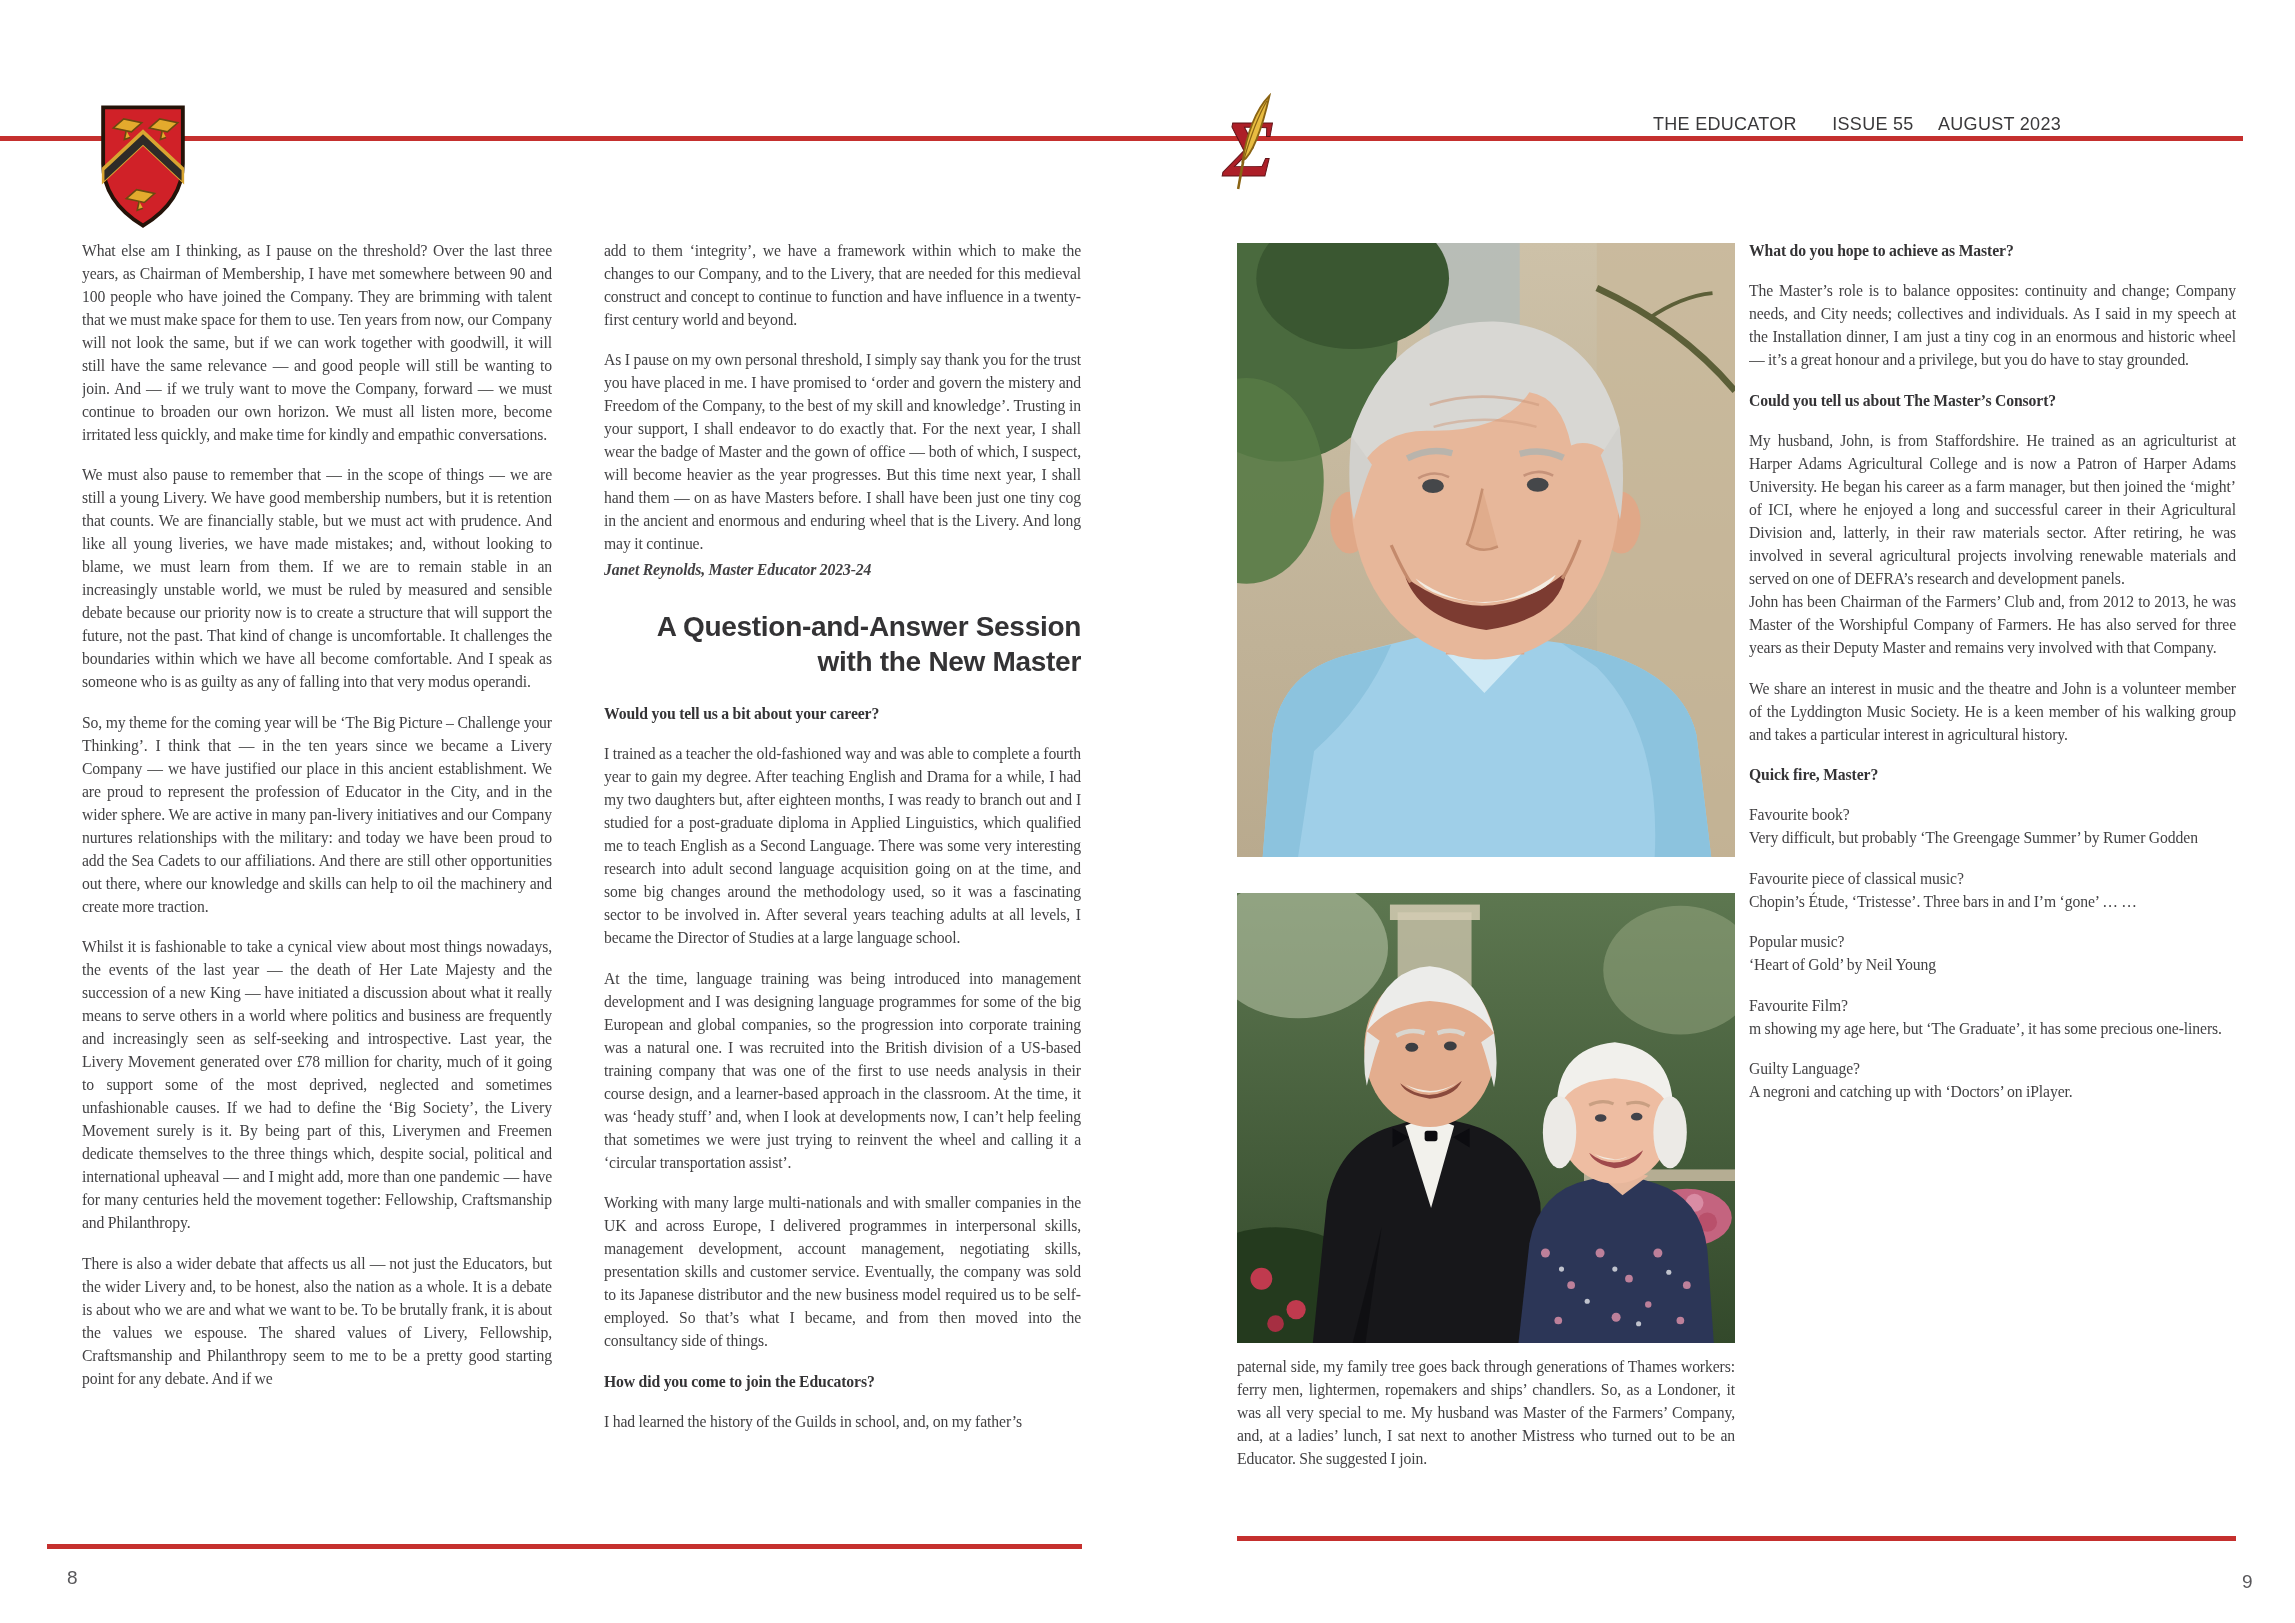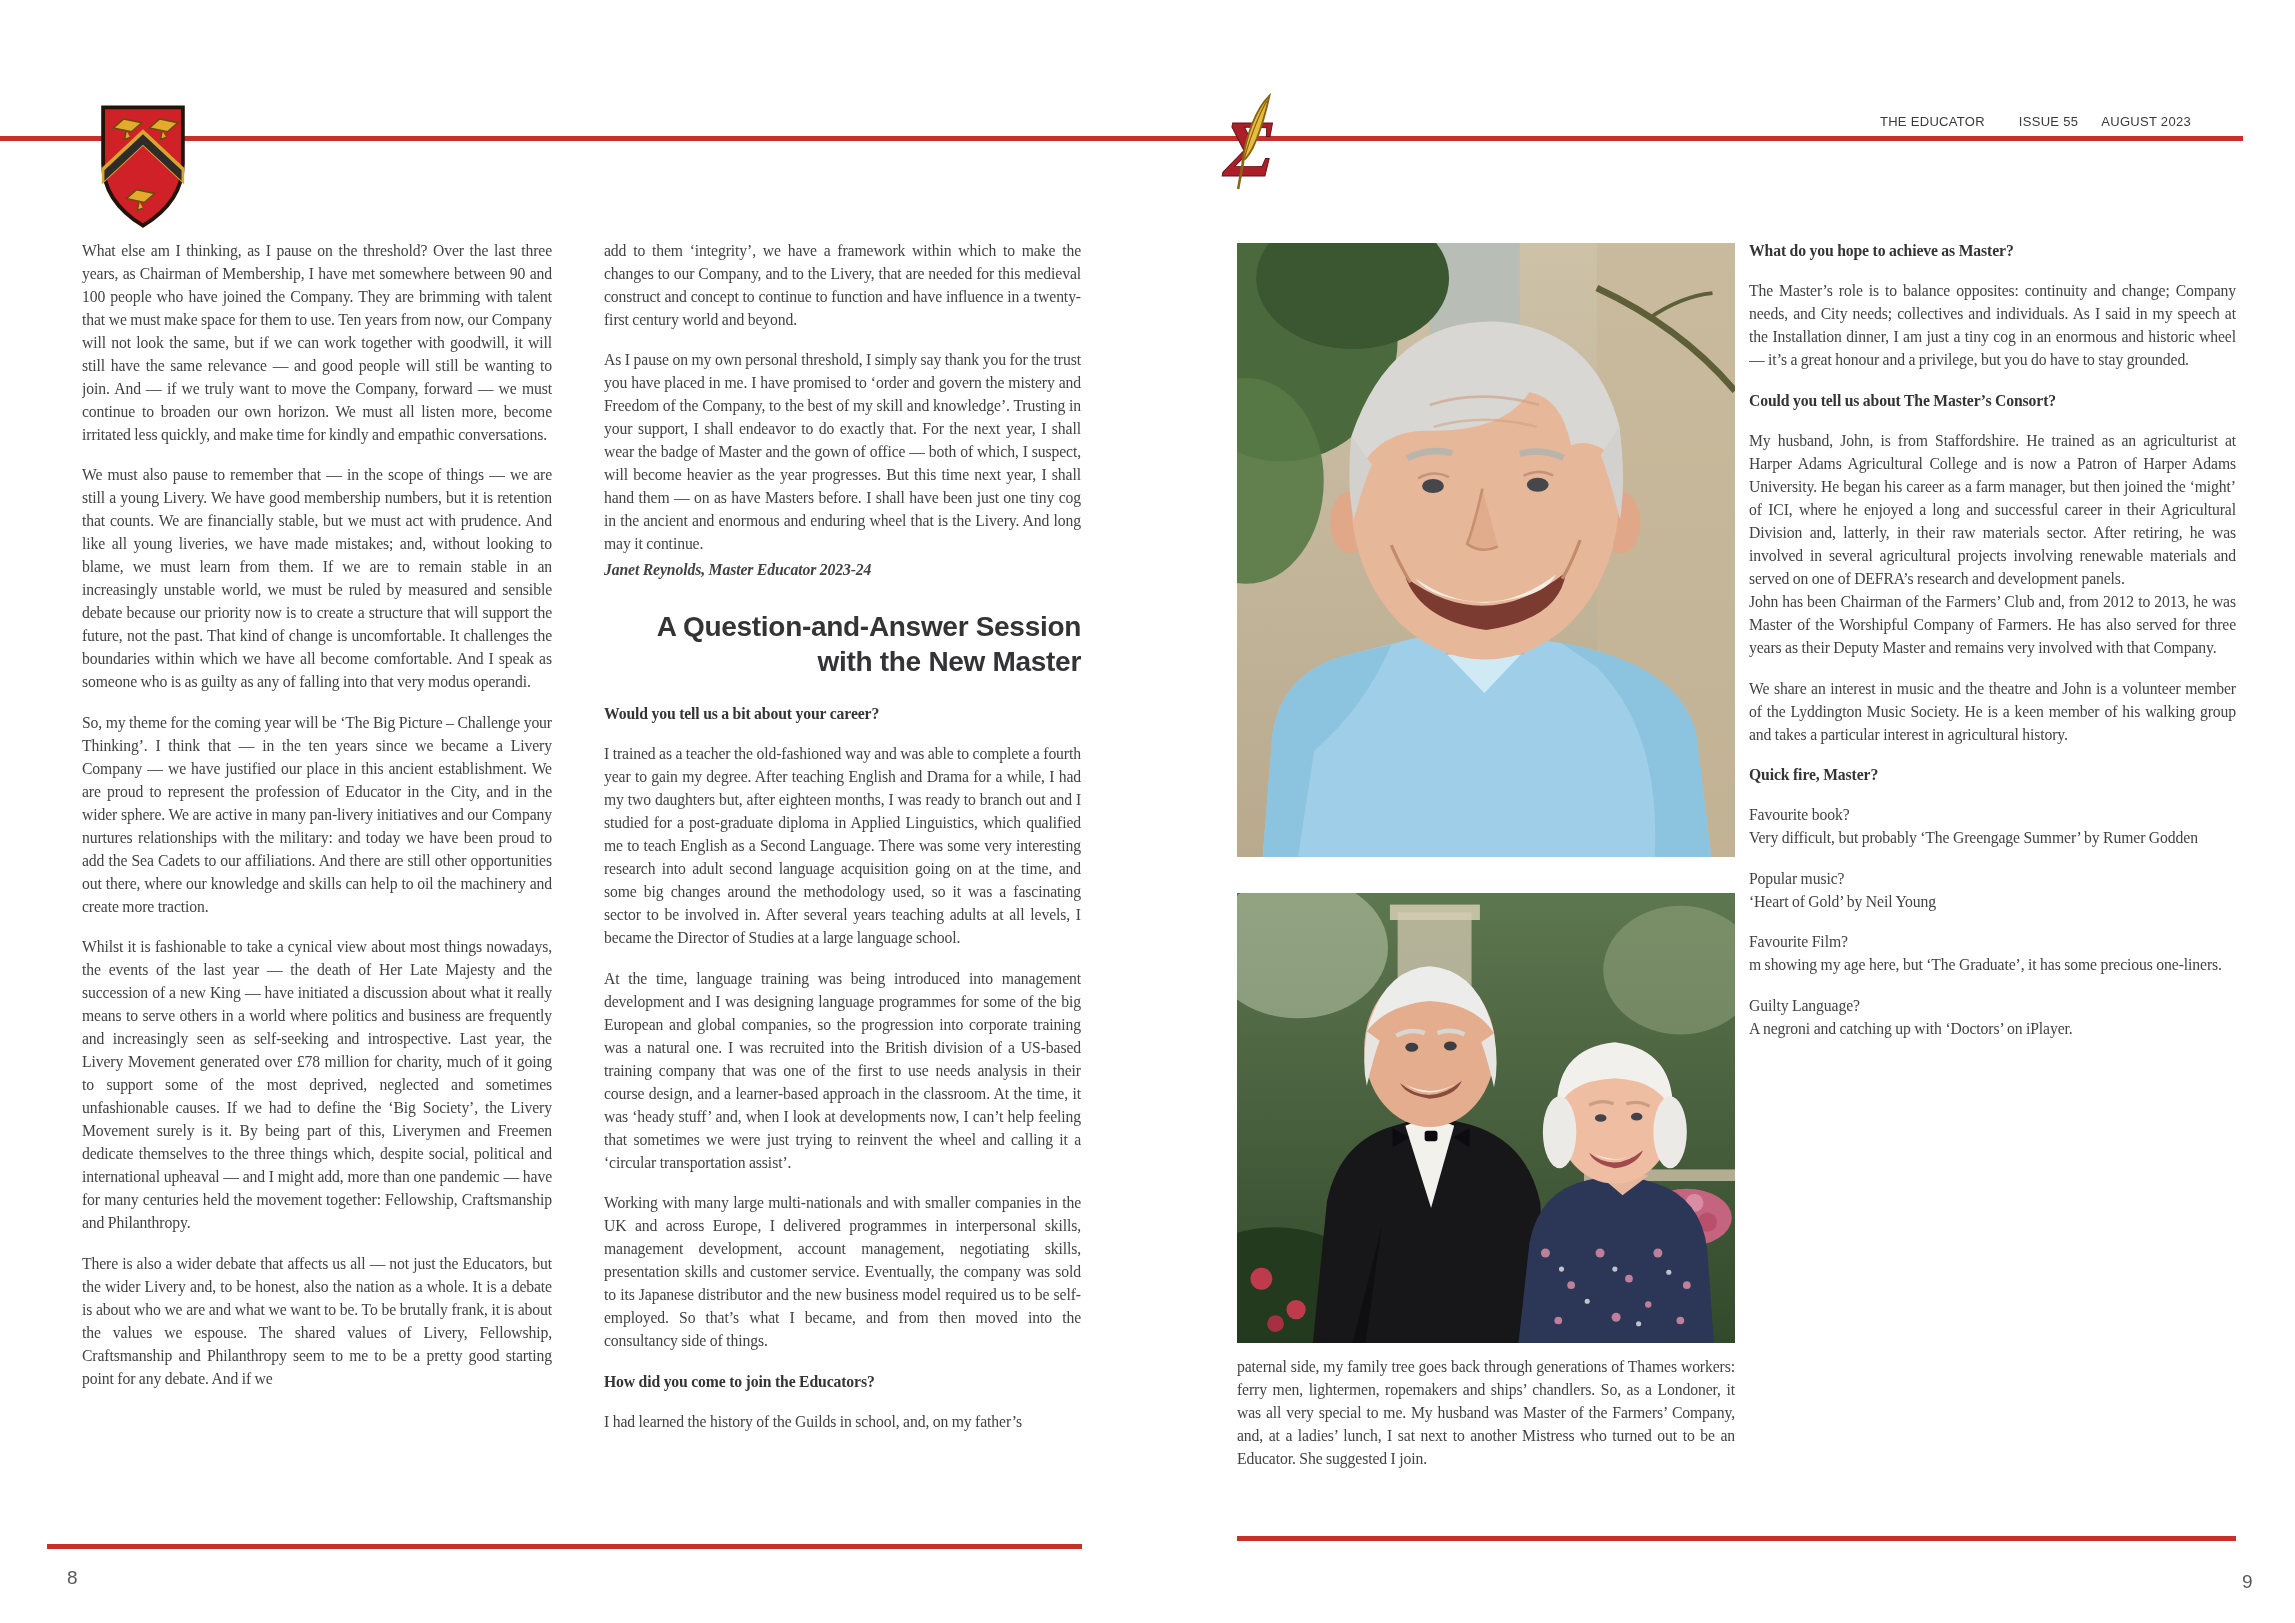--- a/index.html
+++ b/index.html
@@ -6,22 +6,22 @@
   #spread{
     position:relative; width:2295px; height:1623px; background:#ffffff;
     font-family:"Liberation Sans", sans-serif; color:var(--body-text,#434244);
     overflow:hidden;
   }
   .rule{position:absolute; background:var(--accent,#c5302e); height:5.1px;}
   #top-rule{left:0; top:136px; width:2243px;}
   #bottom-rule-left{left:47px; top:1544px; width:1035px; height:4.5px;}
   #bottom-rule-right{left:1237px; top:1536px; width:999px; height:4.5px;}
   #masthead{
-    position:absolute; top:114px; left:1433px; width:758px; text-align:right;
-    font-size:13px; letter-spacing:0.3px; color:#3a393b; white-space:nowrap;
+    position:absolute; top:114px; left:1478px; width:758px; text-align:center;
+    font-size:18px; letter-spacing:0.3px; color:#3a393b; white-space:nowrap;
   }
   #masthead span{display:inline-block;}
   #masthead .gap-big{margin-left:30px;}
   #masthead .gap-small{margin-left:19px;}
   #crest{position:absolute; left:98px; top:102px; width:90px; height:129px; z-index:3;}
   #sigma{position:absolute; left:1217px; top:93px; width:64px; height:109px; z-index:3;}
   .col{position:absolute; top:239px; overflow:hidden;}
   #col-1{left:82px; width:470px; height:1292px;}
   #col-2{left:604px; width:477px; height:1292px;}
   #col-r{left:1749px; width:487px; height:1279px;}
@@ -235,20 +235,24 @@
     <p class="qhead">Could you tell us about The Master’s Consort?</p>
     <p class="nogap">My husband, John, is from Staffordshire. He trained as an agriculturist at Harper Adams Agricultural College and is now a Patron of Harper Adams University. He began his career as a farm manager, but then joined the ‘might’ of ICI, where he enjoyed a long and successful career in their Agricultural Division and, latterly, in their raw materials sector. After retiring, he was involved in several agricultural projects involving renewable materials and served on one of DEFRA’s research and development panels.</p>
     <p>John has been Chairman of the Farmers’ Club and, from 2012 to 2013, he was Master of the Worshipful Company of Farmers. He has also served for three years as their Deputy Master and remains very involved with that Company.</p>
     <p>We share an interest in music and the theatre and John is a volunteer member of the Lyddington Music Society. He is a keen member of his walking group and takes a particular interest in agricultural history.</p>
     <p class="qhead" style="margin-bottom:17.4px;">Quick fire, Master?</p>
     <div class="qa">
       <p>Favourite book?</p>
       <p>Very difficult, but probably ‘The Greengage Summer’ by Rumer Godden</p>
     </div>
     <div class="qa">
+      <p>Favourite piece of classical music?</p>
+      <p>Chopin’s Étude, ‘Tristesse’. Three bars in and I’m ‘gone’ … …</p>
+    </div>
+    <div class="qa">
       <p>Popular music?</p>
       <p>‘Heart of Gold’ by Neil Young</p>
     </div>
     <div class="qa">
       <p>Favourite Film?</p>
       <p>m showing my age here, but ‘The Graduate’, it has some precious one-liners.</p>
     </div>
     <div class="qa">
       <p>Guilty Language?</p>
       <p>A negroni and catching up with ‘Doctors’ on iPlayer.</p>

